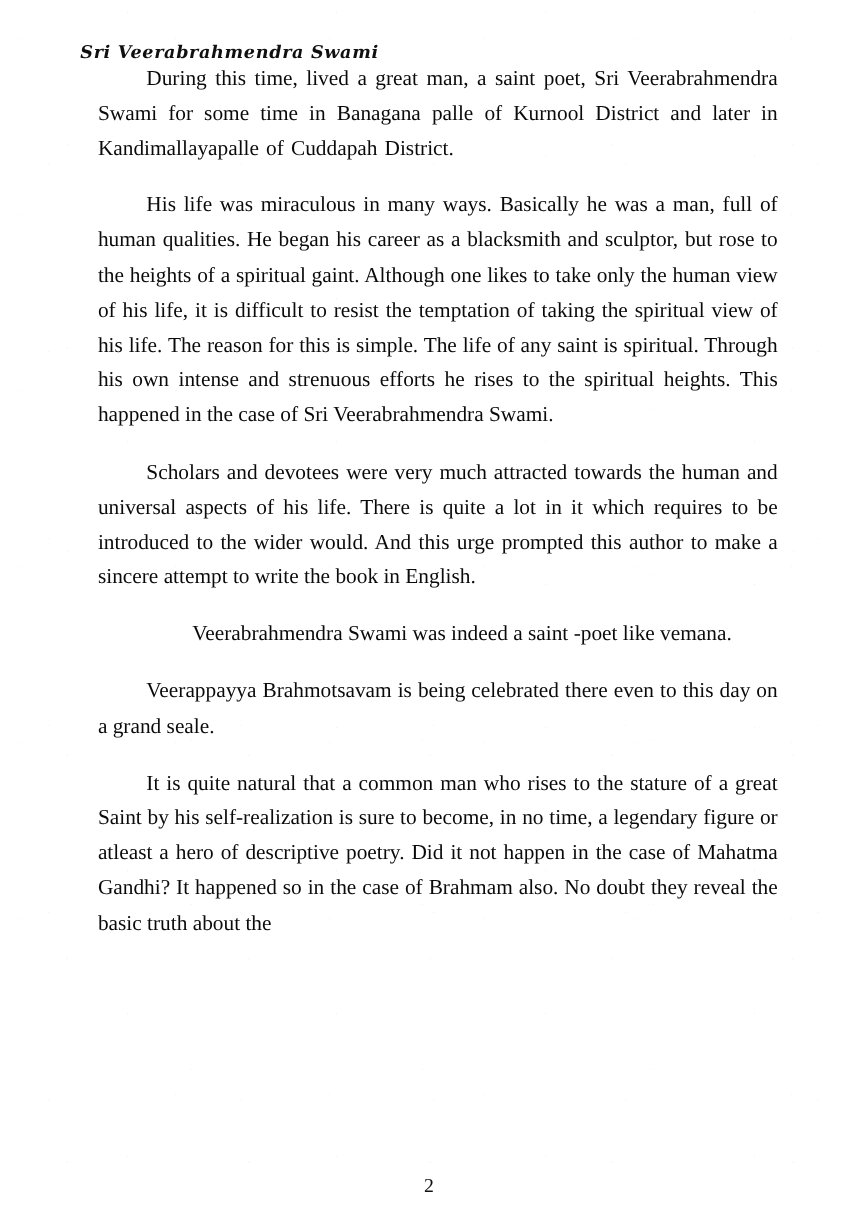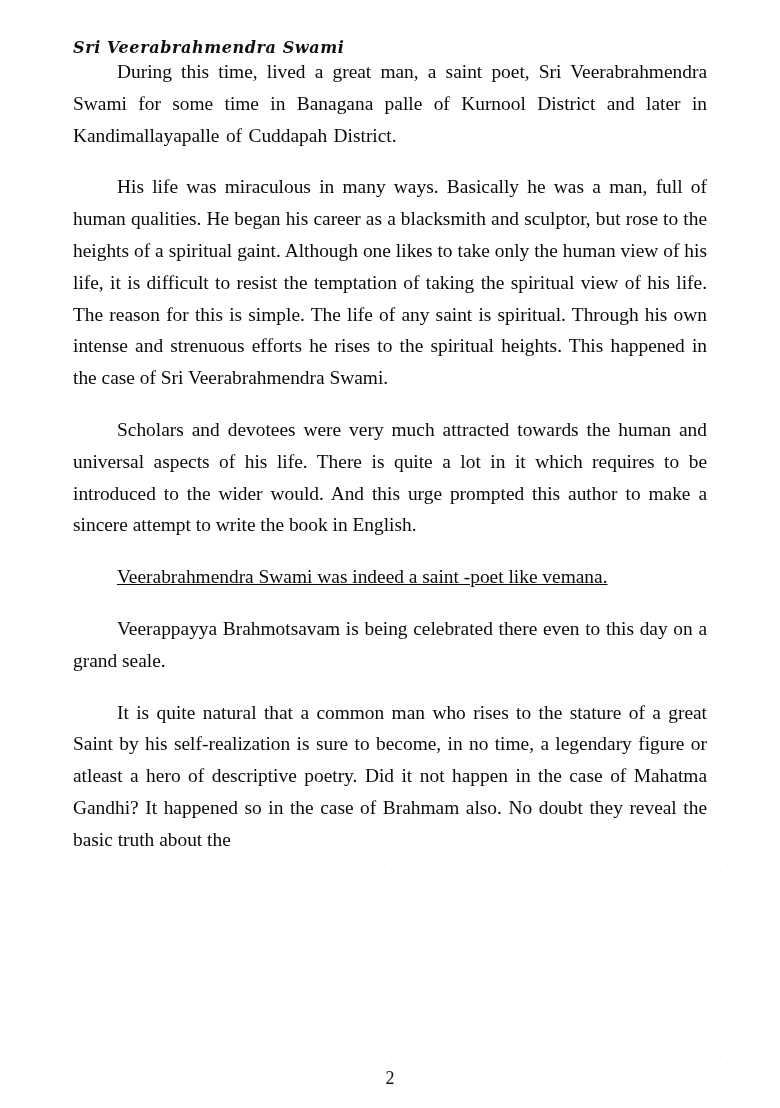--- a/index.html
+++ b/index.html
@@ -36,37 +36,37 @@
     margin-top: 28px;
   }
   
   .textblock {
     position: absolute;
     left: 73px;
     top: 56px;
     width: 634px;
   }
   .para {
-    margin: 0 0 20px 0;
+    margin: 0 0 20px 16px;
     font-size: 19.4px;
     line-height: 31.8px;
     text-align: justify;
     text-indent: 44px;
     color: #0a0a0a;
     word-spacing: 0.2px;
     -webkit-font-smoothing: none;
   }
   .para:last-child { margin-bottom: 0; }
 
   
   .para.loose { word-spacing: 1.6px; }
   .para.tight { word-spacing: 0px; }
 
   
-  .para.single { text-align: left; text-decoration: underline; }
+  .para.single { text-align: center; }
 
   
   .folio {
     position: absolute;
     left: 0;
     top: 1068px;
     width: 780px;
     text-align: center;
     font-size: 18px;
     color: #111111;

